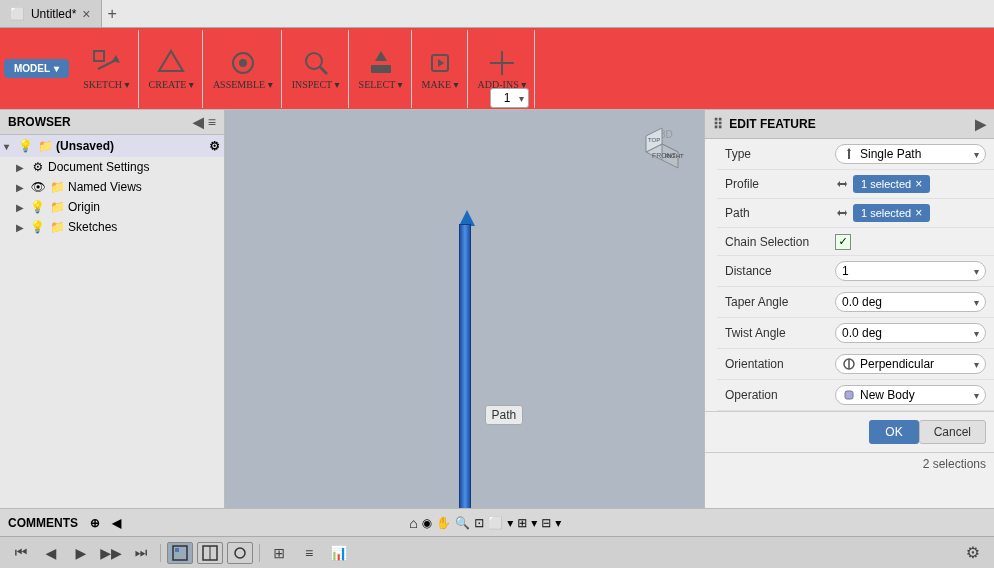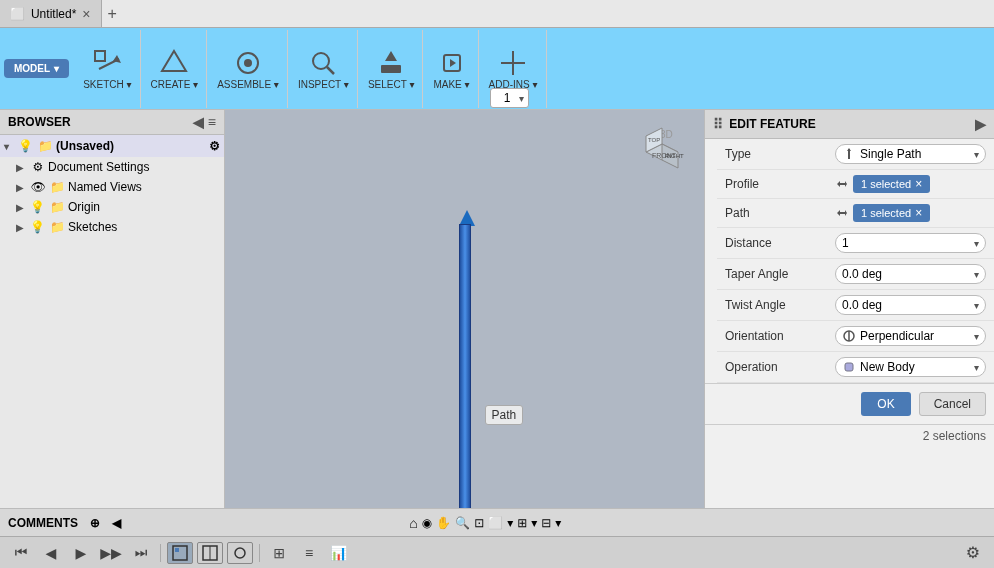--- a/index.html
+++ b/index.html
@@ -22,21 +22,21 @@
       gap: 6px;
       border-right: 1px solid #aaa;
     }
     #title-bar .tab-title { font-size: 12px; }
     #title-bar .tab-close { cursor: pointer; font-size: 14px; color: #555; }
     #title-bar .tab-add { margin-left: 6px; font-size: 16px; color: #555; cursor: pointer; }
 
     
     #toolbar {
       height: 82px;
-      background: #7dd3fc;
+      background: #ef4444;
       display: flex;
       align-items: center;
       border-bottom: 1px solid #bbb;
       padding: 0 4px;
       gap: 2px;
     }
     .toolbar-group {
       display: flex;
       flex-direction: column;
       align-items: center;
@@ -53,21 +53,21 @@
       padding: 2px 4px;
       border-radius: 3px;
       min-width: 44px;
     }
     .toolbar-btn .btn-icon {
       width: 32px; height: 32px;
       display: flex; align-items: center; justify-content: center;
       font-size: 18px;
     }
     .toolbar-btn .btn-label {
-      font-size: 10px; color: #333; text-align: right; line-height: 1.2;
+      font-size: 10px; color: #333; text-align: right; line-height: 1.2; font-family: Liberation Serif, serif;
     }
     .toolbar-btn.has-arrow .btn-label::after {
       content: ' ▾';
     }
     .model-btn {
       background: #4a7ab5;
       color: white;
       border-radius: 4px;
       padding: 4px 10px;
       display: flex; align-items: center; gap: 4px;
@@ -188,21 +188,21 @@
       display: flex; align-items: center; justify-content: space-between;
       cursor: pointer;
       font-size: 12px;
     }
     .dropdown-value .arrow { font-size: 10px; color: #555; }
 
     .checkbox-cell { display: flex; align-items: center; }
     .cb { width: 16px; height: 16px; border: 1px solid #888; background: #e8ffe8; display: flex; align-items: center; justify-content: center; cursor: pointer; font-size: 11px; }
 
     .panel-footer {
-      display: flex; justify-content: flex-end; gap: 8px;
+      display: flex; justify-content: flex-end; 
       padding: 8px;
       border-top: 1px solid #ccc;
     }
     .ok-btn {
       background: #4a7ab5; color: white; border: none; border-radius: 3px;
       padding: 4px 16px; cursor: pointer; font-size: 12px;
     }
     .cancel-btn {
       background: #e0e0e0; color: #333; border: 1px solid #bbb; border-radius: 3px;
       padding: 4px 14px; cursor: pointer; font-size: 12px;
@@ -485,20 +485,28 @@
               <path d="M2 7 L5 4 L5 6 L10 6 L10 4 L12 7 L10 10 L10 8 L5 8 L5 10 Z" fill="#555"></path>
             </svg>
         </span>
         <div class="selected-chip">
           <span>1 selected</span>
           <span class="chip-x">×</span>
         </div>
       </div>
     </div>
 
+    <div class="param-row">
+      <div class="param-label">Chain Selection</div>
+      <div class="param-value">
+        <div class="checkbox-cell">
+          <div class="cb">✓</div>
+        </div>
+      </div>
+    </div>
 
     <div class="param-row">
       <div class="param-label">Distance</div>
       <div class="param-value">
         <div class="dropdown-value">
           <span>1</span>
           <span class="arrow">▾</span>
         </div>
       </div>
     </div>

